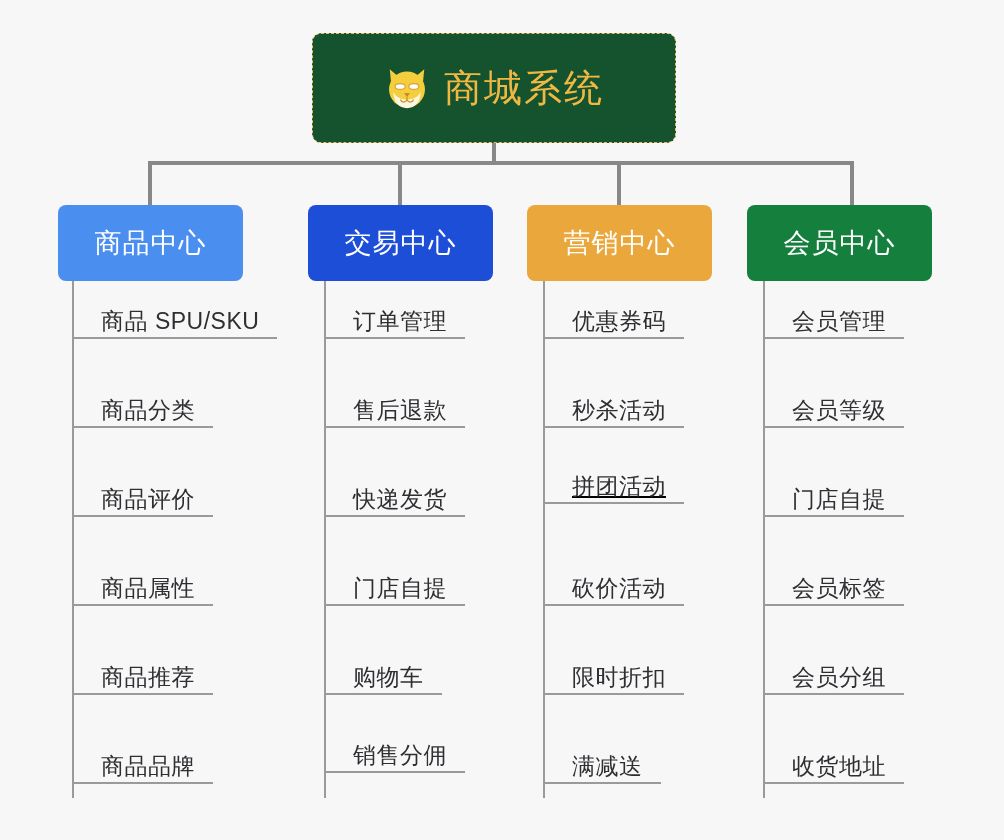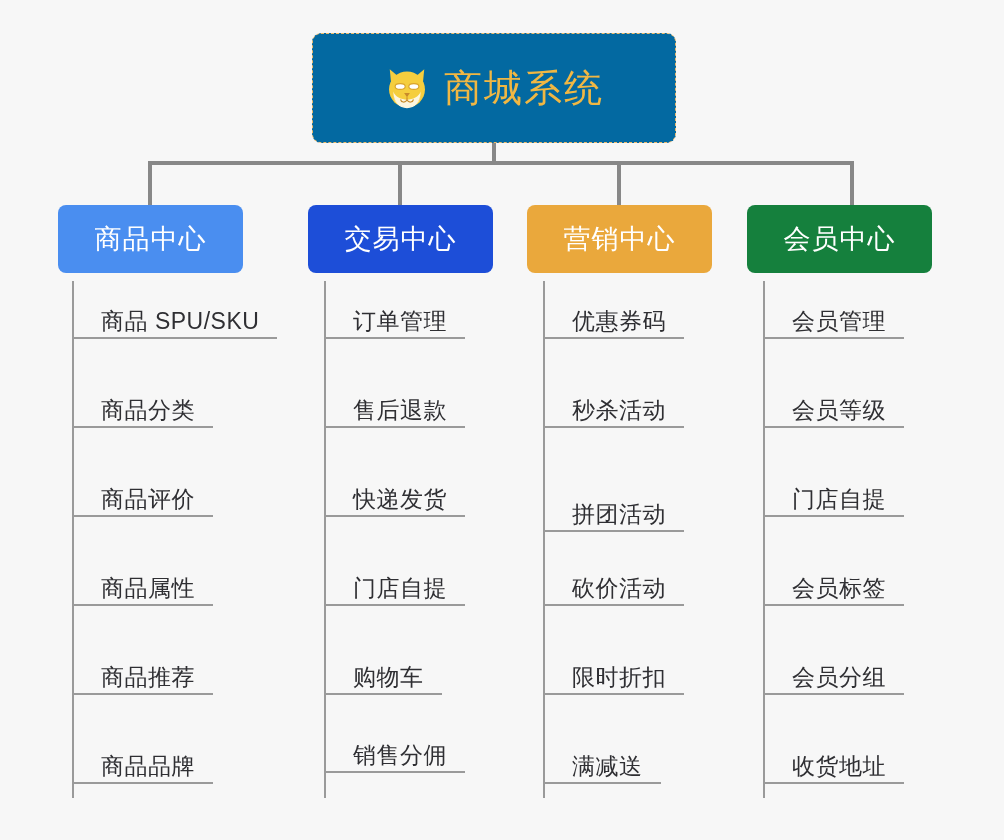--- a/index.html
+++ b/index.html
@@ -21,21 +21,21 @@
     height: 840px;
   }
 
   
   .root-node {
     position: absolute;
     left: 312px;
     top: 33px;
     width: 364px;
     height: 110px;
-    background: #0369a1;
+    background: #14532d;
     border: 1px dashed #efbb6a;
     border-radius: 9px;
     box-sizing: border-box;
     display: flex;
     align-items: center;
     justify-content: center;
     gap: 14px;
   }
   .root-title {
     font-size: 38px;
@@ -57,21 +57,21 @@
     background: #888888;
   }
   .v-line { width: 4px; }
   .h-line { height: 4px; }
 
   
   .cat-box {
     position: absolute;
     top: 205px;
     width: 185px;
-    height: 68px;
+    height: 76px;
     border-radius: 8px;
     box-sizing: border-box;
     display: flex;
     align-items: center;
     justify-content: center;
   }
   .cat-label {
     color: #ffffff;
     font-size: 27px;
     letter-spacing: 1px;
@@ -203,21 +203,21 @@
   </div>
 
   <div class="leaf-col" style="left:543px;">
     <div class="leaf-spine" style="height:517px;"></div>
     <div class="leaf-item" style="top:0px;">
       <span class="leaf-text">优惠券码</span>
     </div>
     <div class="leaf-item" style="top:89px;">
       <span class="leaf-text">秒杀活动</span>
     </div>
-    <div class="leaf-item" style="top:193px;">
+    <div class="leaf-item" style="top:165px;text-decoration:underline;">
       <span class="leaf-text">拼团活动</span>
     </div>
     <div class="leaf-item" style="top:267px;">
       <span class="leaf-text">砍价活动</span>
     </div>
     <div class="leaf-item" style="top:356px;">
       <span class="leaf-text">限时折扣</span>
     </div>
     <div class="leaf-item" style="top:445px;">
       <span class="leaf-text">满减送</span>

